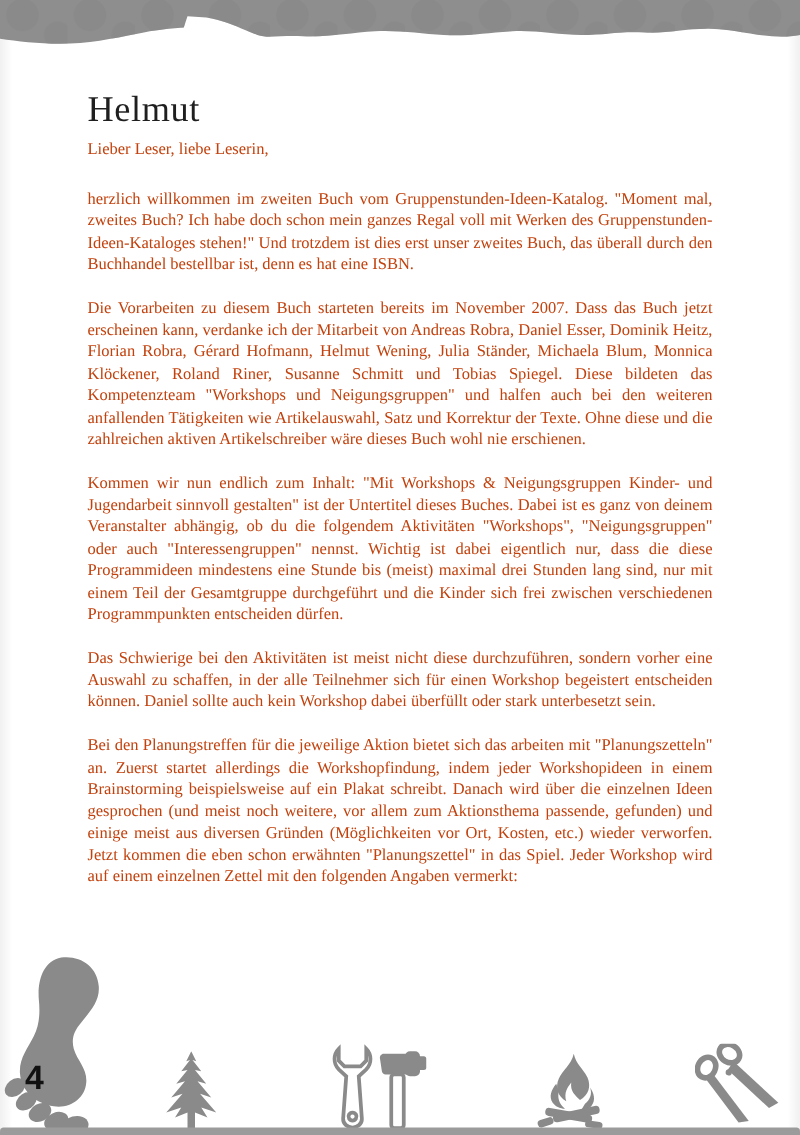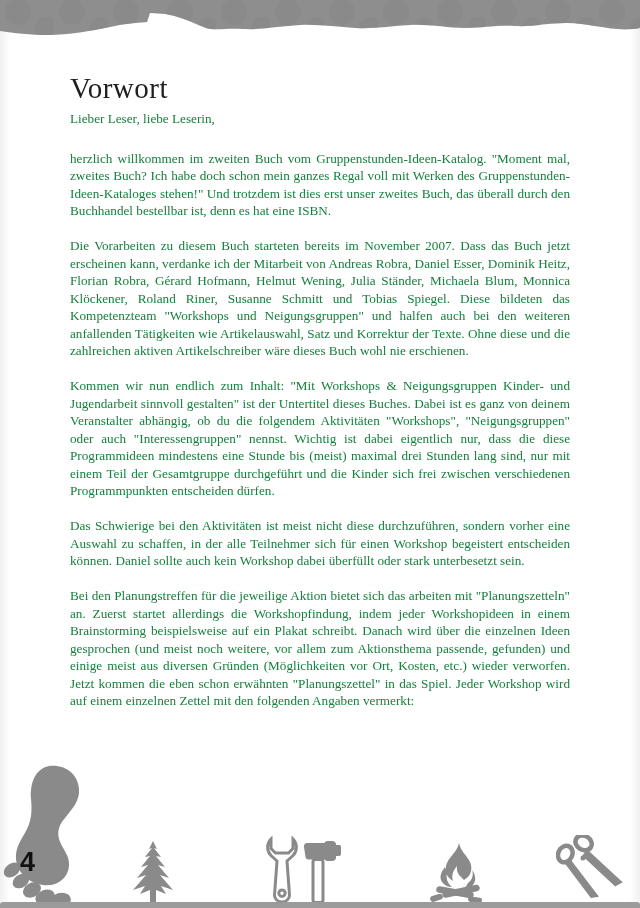--- a/index.html
+++ b/index.html
@@ -31,21 +31,21 @@
                  background: #9b9b9b; border-radius: 3px 3px 0 0; }
 
   .page-title {
     position: absolute; left: 70px; top: 52px;
     font-size: 29px; line-height: 34px; letter-spacing: 0.5px;
     color: #1f1f1f; font-weight: normal;
   }
 
   .body-text {
     position: absolute; left: 70px; top: 110px; width: 500px;
-    font-size: 13.2px; line-height: 17.5px; color: #15803d;
+    font-size: 13.2px; line-height: 17.5px; color: #c2410c;
     text-align: justify;
   }
   .body-text .salutation { margin: 0 0 22px 0; text-align: left; }
   .body-text p { margin: 0 0 17.5px 0; }
   .body-text p:last-child { margin-bottom: 0; }
 
   .deco { position: absolute; }
   .deco svg { display: block; }
 
   .footprint { left: 2px; bottom: 0; width: 100px; height: 145px; }
@@ -98,21 +98,21 @@
         L 196 24
         C 187 20, 177 16, 165 14
         L 150 13
         L 147 22
         C 134 23, 124 24, 110 27
         C 90 31, 70 35, 48 35
         C 30 35, 14 33, 0 31 Z" fill="url(#dots)" opacity="0.45"></path>
     </svg>
   </div>
 
-  <h1 class="page-title">Vorwort</h1>
+  <h1 class="page-title">Helmut</h1>
 
   <div class="body-text">
     <p class="salutation">Lieber Leser, liebe Leserin,</p>
     <p>herzlich willkommen im zweiten Buch vom Gruppenstunden-Ideen-Katalog. "Moment mal, zweites Buch? Ich habe doch schon mein ganzes Regal voll mit Werken des Gruppenstunden-Ideen-Kataloges stehen!" Und trotzdem ist dies erst unser zweites Buch, das überall durch den Buchhandel bestellbar ist, denn es hat eine ISBN.</p>
     <p>Die Vorarbeiten zu diesem Buch starteten bereits im November 2007. Dass das Buch jetzt erscheinen kann, verdanke ich der Mitarbeit von Andreas Robra, Daniel Esser, Dominik Heitz, Florian Robra, Gérard Hofmann, Helmut Wening, Julia Ständer, Michaela Blum, Monnica Klöckener, Roland Riner, Susanne Schmitt und Tobias Spiegel. Diese bildeten das Kompetenzteam "Workshops und Neigungsgruppen" und halfen auch bei den weiteren anfallenden Tätigkeiten wie Artikelauswahl, Satz und Korrektur der Texte. Ohne diese und die zahlreichen aktiven Artikelschreiber wäre dieses Buch wohl nie erschienen.</p>
     <p>Kommen wir nun endlich zum Inhalt: "Mit Workshops &amp; Neigungsgruppen Kinder- und Jugendarbeit sinnvoll gestalten" ist der Untertitel dieses Buches. Dabei ist es ganz von deinem Veranstalter abhängig, ob du die folgendem Aktivitäten "Workshops", "Neigungsgruppen" oder auch "Interessengruppen" nennst. Wichtig ist dabei eigentlich nur, dass die diese Programmideen mindestens eine Stunde bis (meist) maximal drei Stunden lang sind, nur mit einem Teil der Gesamtgruppe durchgeführt und die Kinder sich frei zwischen verschiedenen Programmpunkten entscheiden dürfen.</p>
     <p>Das Schwierige bei den Aktivitäten ist meist nicht diese durchzuführen, sondern vorher eine Auswahl zu schaffen, in der alle Teilnehmer sich für einen Workshop begeistert entscheiden können. Daniel sollte auch kein Workshop dabei überfüllt oder stark unterbesetzt sein.</p>
     <p>Bei den Planungstreffen für die jeweilige Aktion bietet sich das arbeiten mit "Planungszetteln" an. Zuerst startet allerdings die Workshopfindung, indem jeder Workshopideen in einem Brainstorming beispielsweise auf ein Plakat schreibt. Danach wird über die einzelnen Ideen gesprochen (und meist noch weitere, vor allem zum Aktionsthema passende, gefunden) und einige meist aus diversen Gründen (Möglichkeiten vor Ort, Kosten, etc.) wieder verworfen. Jetzt kommen die eben schon erwähnten "Planungszettel" in das Spiel. Jeder Workshop wird auf einem einzelnen Zettel mit den folgenden Angaben vermerkt:</p>
   </div>
 

